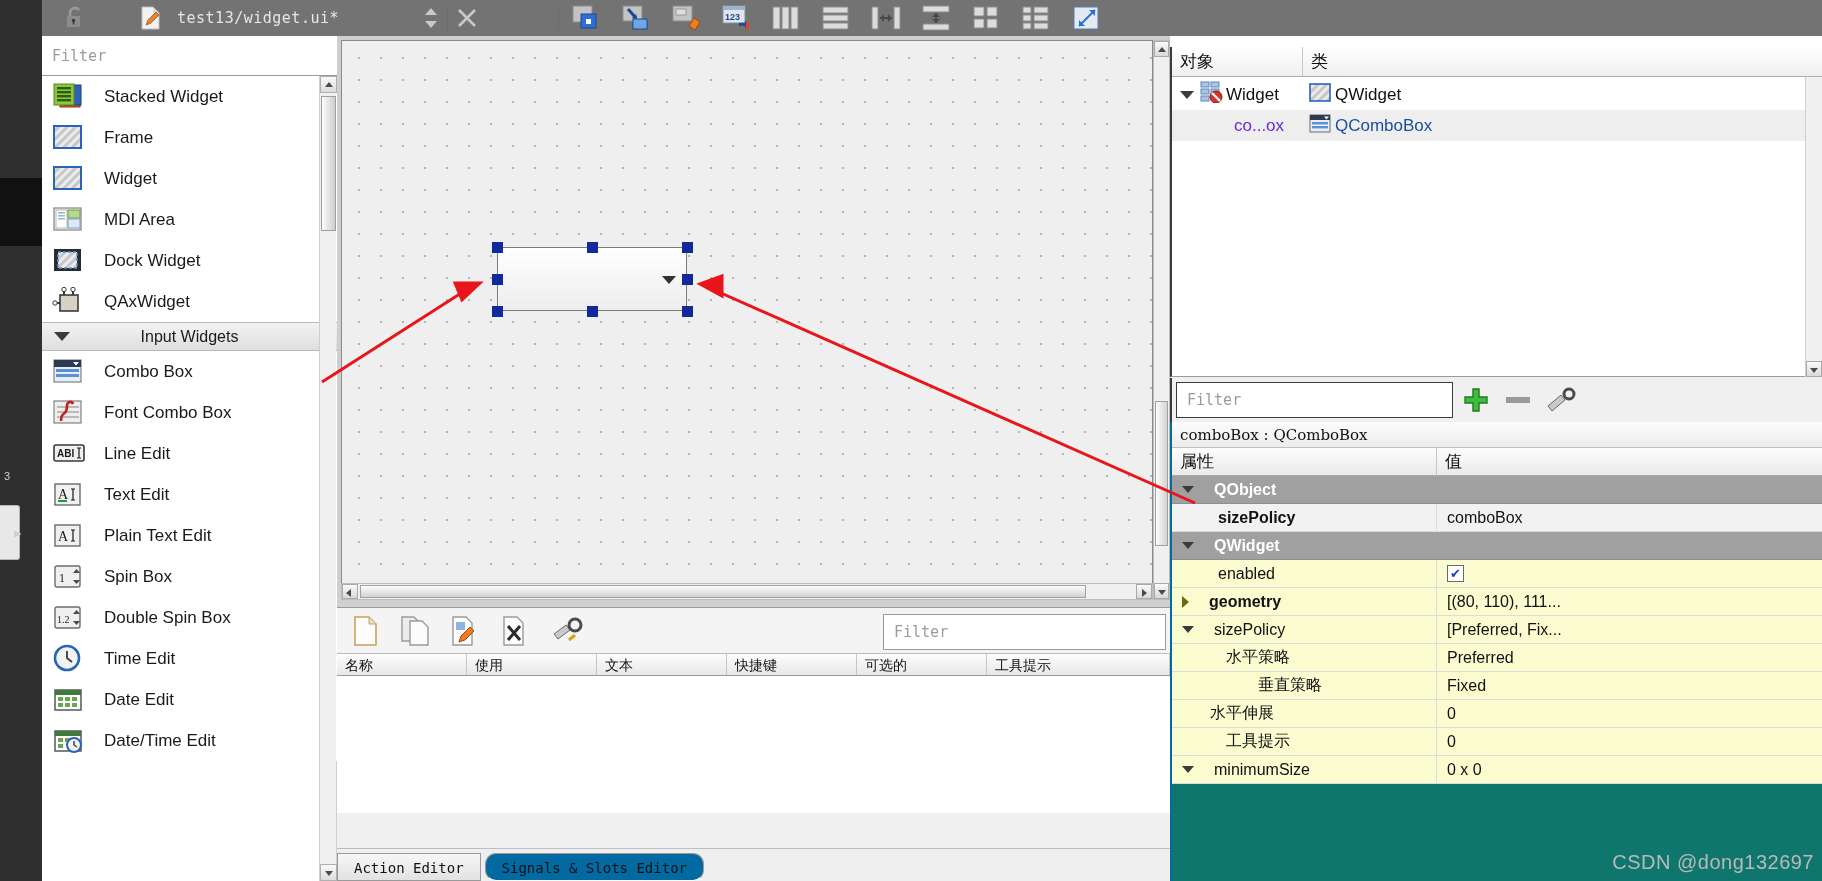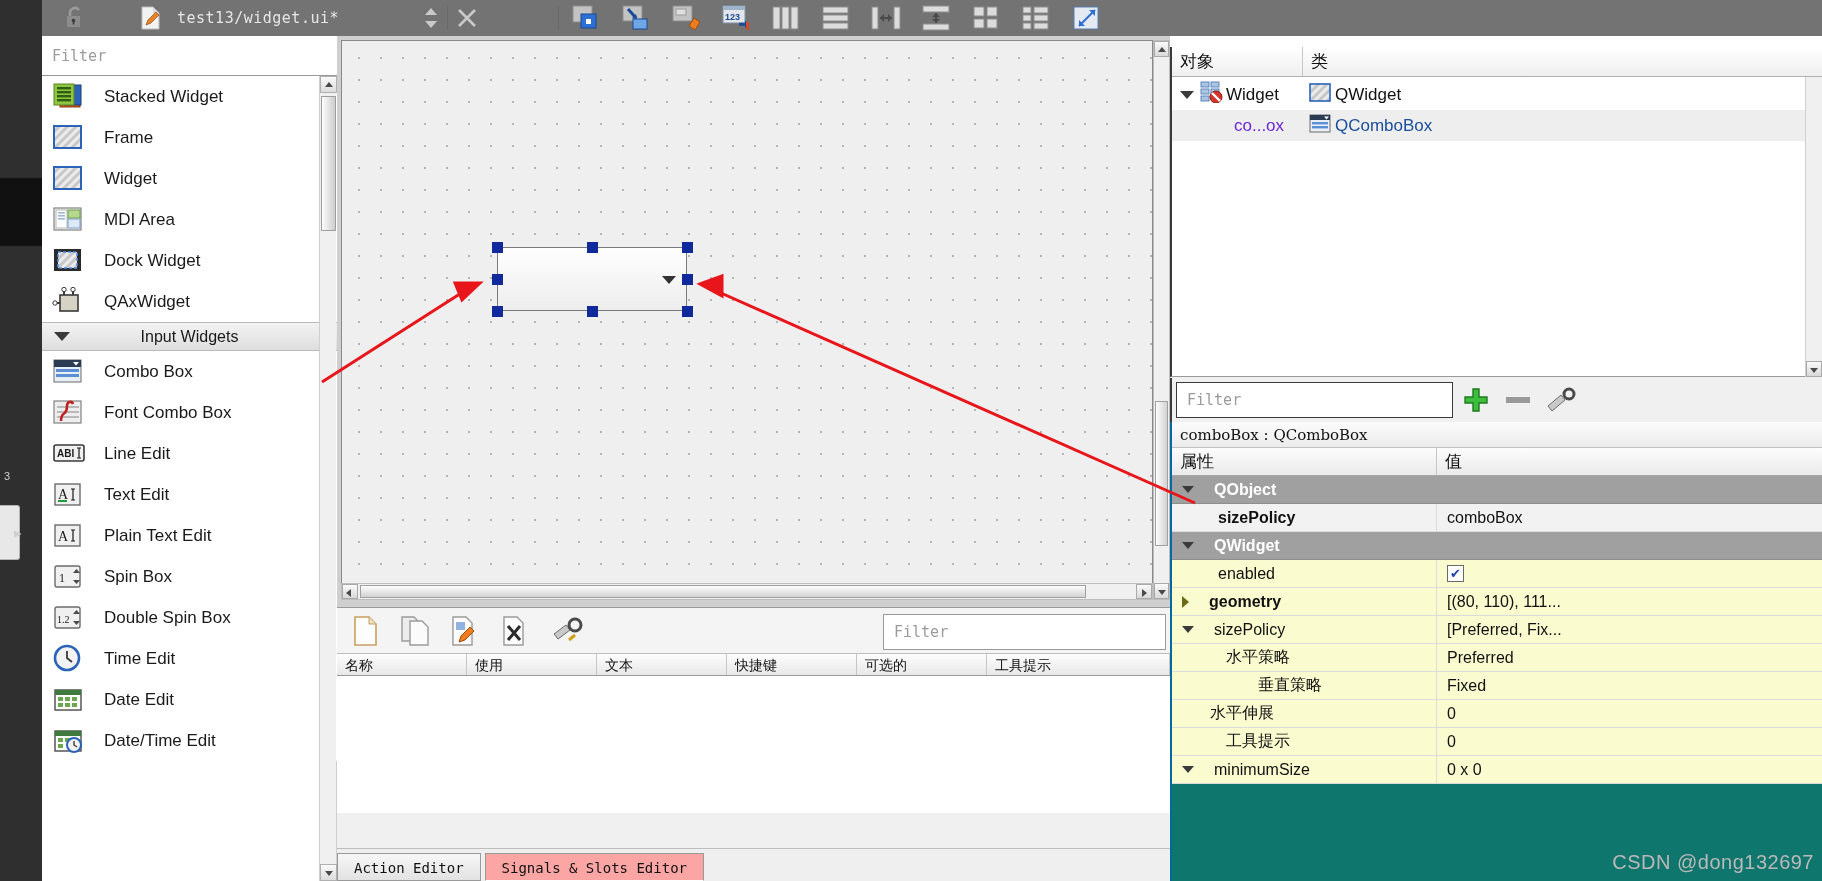--- a/index.html
+++ b/index.html
@@ -72,21 +72,21 @@
   #ae-filter { position:absolute; left:546px; top:6px; width:283px; height:36px; background:#fff; border:1px solid #9a9a9a; }
   #ae-filter-text { position:absolute; left:10px; top:0; height:34px; line-height:34px; color:#9b9b9b;
     font-family:"DejaVu Sans Mono","Liberation Mono",monospace; font-size:15px; }
   #ae-header { position:absolute; left:0; top:45px; width:833px; height:23px; display:flex;
     background:linear-gradient(#fdfdfd,#e8e8e8); border-top:1px solid #bdbdbd; border-bottom:1px solid #9a9a9a; }
   #ae-header .ae-th { font-size:14px; color:#111; padding-left:8px; line-height:23px; border-right:1px solid #c6c6c6; }
   #ae-body { position:absolute; left:0; top:68px; width:833px; height:137px; background:#fff; }
   #ae-tabs { position:absolute; left:0; bottom:0; width:833px; height:33px; background:#efefef; border-top:1px solid #bdbdbd; display:flex; align-items:flex-end; }
   .ae-tab { height:28px; line-height:28px; padding:0 16px; font-family:"DejaVu Sans Mono","Liberation Mono",monospace;
     font-size:14px; color:#111; border:1px solid #9a9a9a; background:linear-gradient(#f7f7f7,#e2e2e2); margin-right:4px; }
-  .ae-tab.sel { background:#fca5a5; border-bottom:1px solid #ffffff; }
+  .ae-tab.sel { background:#0369a1; border-bottom:1px solid #ffffff;border-radius:11px; }
 
   
   #right { position:absolute; left:1170px; top:47px; width:652px; height:845px; background:#f0f0f0; }
   
   #oi { position:absolute; left:0; top:0; width:652px; height:330px; background:#fff; border-left:2px solid #3a3a3a; border-bottom:1px solid #9a9a9a;}
   #oi-header { position:absolute; left:0; top:0; width:652px; height:30px; display:flex;
     background:linear-gradient(#ffffff,#efefef); border-bottom:1px solid #b0b0b0; }
   .oi-th { line-height:30px; font-size:17px; color:#111; padding-left:8px; border-right:1px solid #c6c6c6; }
   .oi-row { position:absolute; left:0; width:652px; height:31px; display:flex; align-items:center; }
   .oi-name { display:flex; align-items:center; font-size:17px; }

